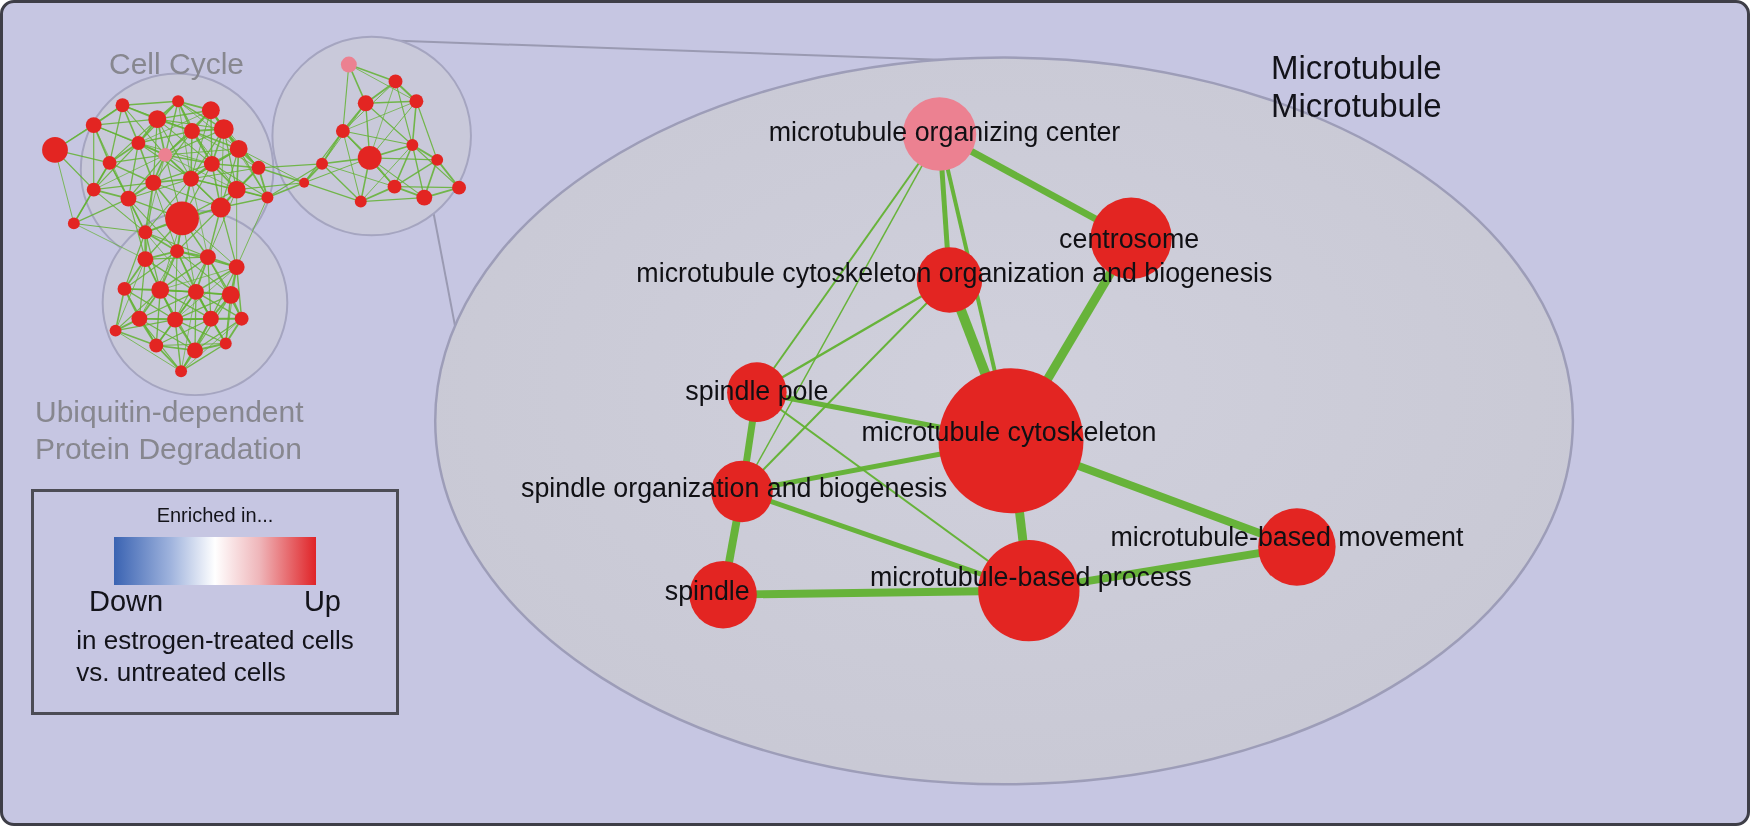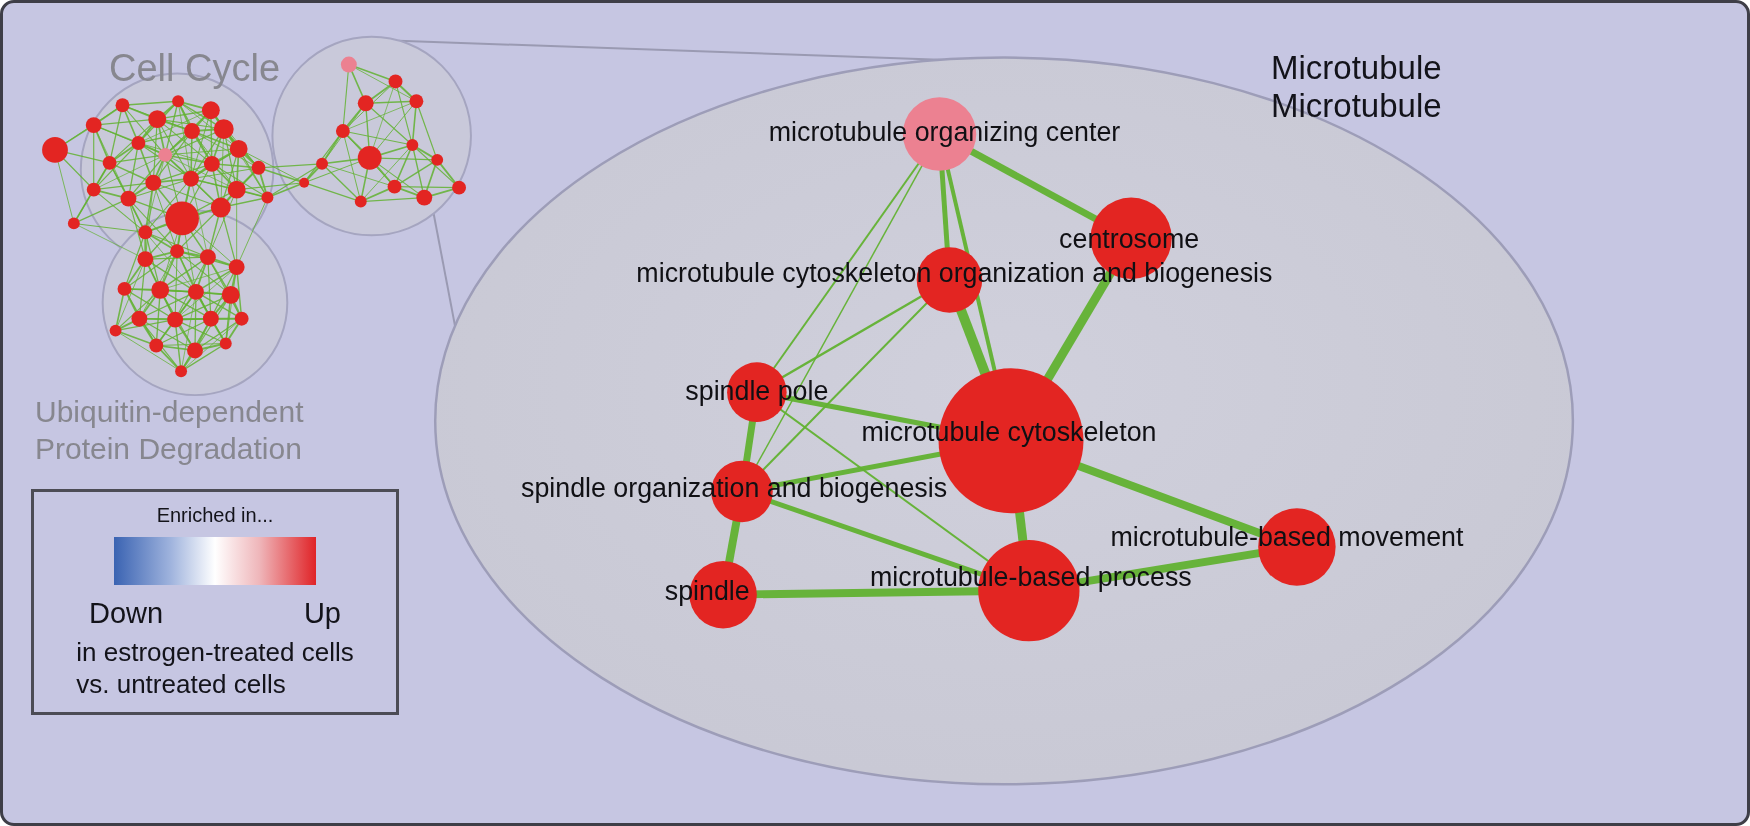--- a/index.html
+++ b/index.html
@@ -3,31 +3,31 @@
 <meta charset="utf-8">
 <style>
   html,body{margin:0;padding:0;background:#ffffff;font-family:"Liberation Sans",sans-serif;}
   .fig{
     position:relative;width:1750px;height:826px;box-sizing:border-box;
     background:#c6c6e2;border:3px solid #3e3e47;border-radius:14px;overflow:hidden;
   }
   #net{position:absolute;left:0;top:0;width:100%;height:100%;}
   #net text{font-family:"Liberation Sans",sans-serif;}
   .overlay{position:absolute;}
-  .cc-label{left:106px;top:44px;font-size:38px;color:#87878f;}
+  .cc-label{left:106px;top:44px;font-size:30px;color:#87878f;}
   .ub-label{left:32px;top:390px;font-size:30px;color:#87878f;line-height:37px;}
   .mt-title{left:1268px;top:46px;width:232px;font-size:33px;color:#13131a;line-height:38px;}
   .legend{
     left:28px;top:486px;width:368px;height:226px;box-sizing:border-box;
     border:3px solid #4c4c55;display:flex;flex-direction:column;align-items:center;
     color:#13131a;background:transparent;
   }
   .legend-title{margin-top:12px;font-size:20px;}
   .legend-gradient{margin-top:10px;width:202px;height:48px;}
-  .legend-scale{width:252px;display:flex;justify-content:space-between;font-size:29px;margin-top:12px;}
+  .legend-scale{width:252px;display:flex;justify-content:space-between;font-size:29px;margin-top:0;}
   .legend-caption{margin-top:6px;font-size:26px;line-height:32px;text-align:left;}
 </style>
 </head>
 <body>
 
 <div class="fig">
 
   <svg id="net" viewBox="0 0 1750 826">
     <defs>
       <radialGradient id="eg" cx="50%" cy="45%" r="70%">

